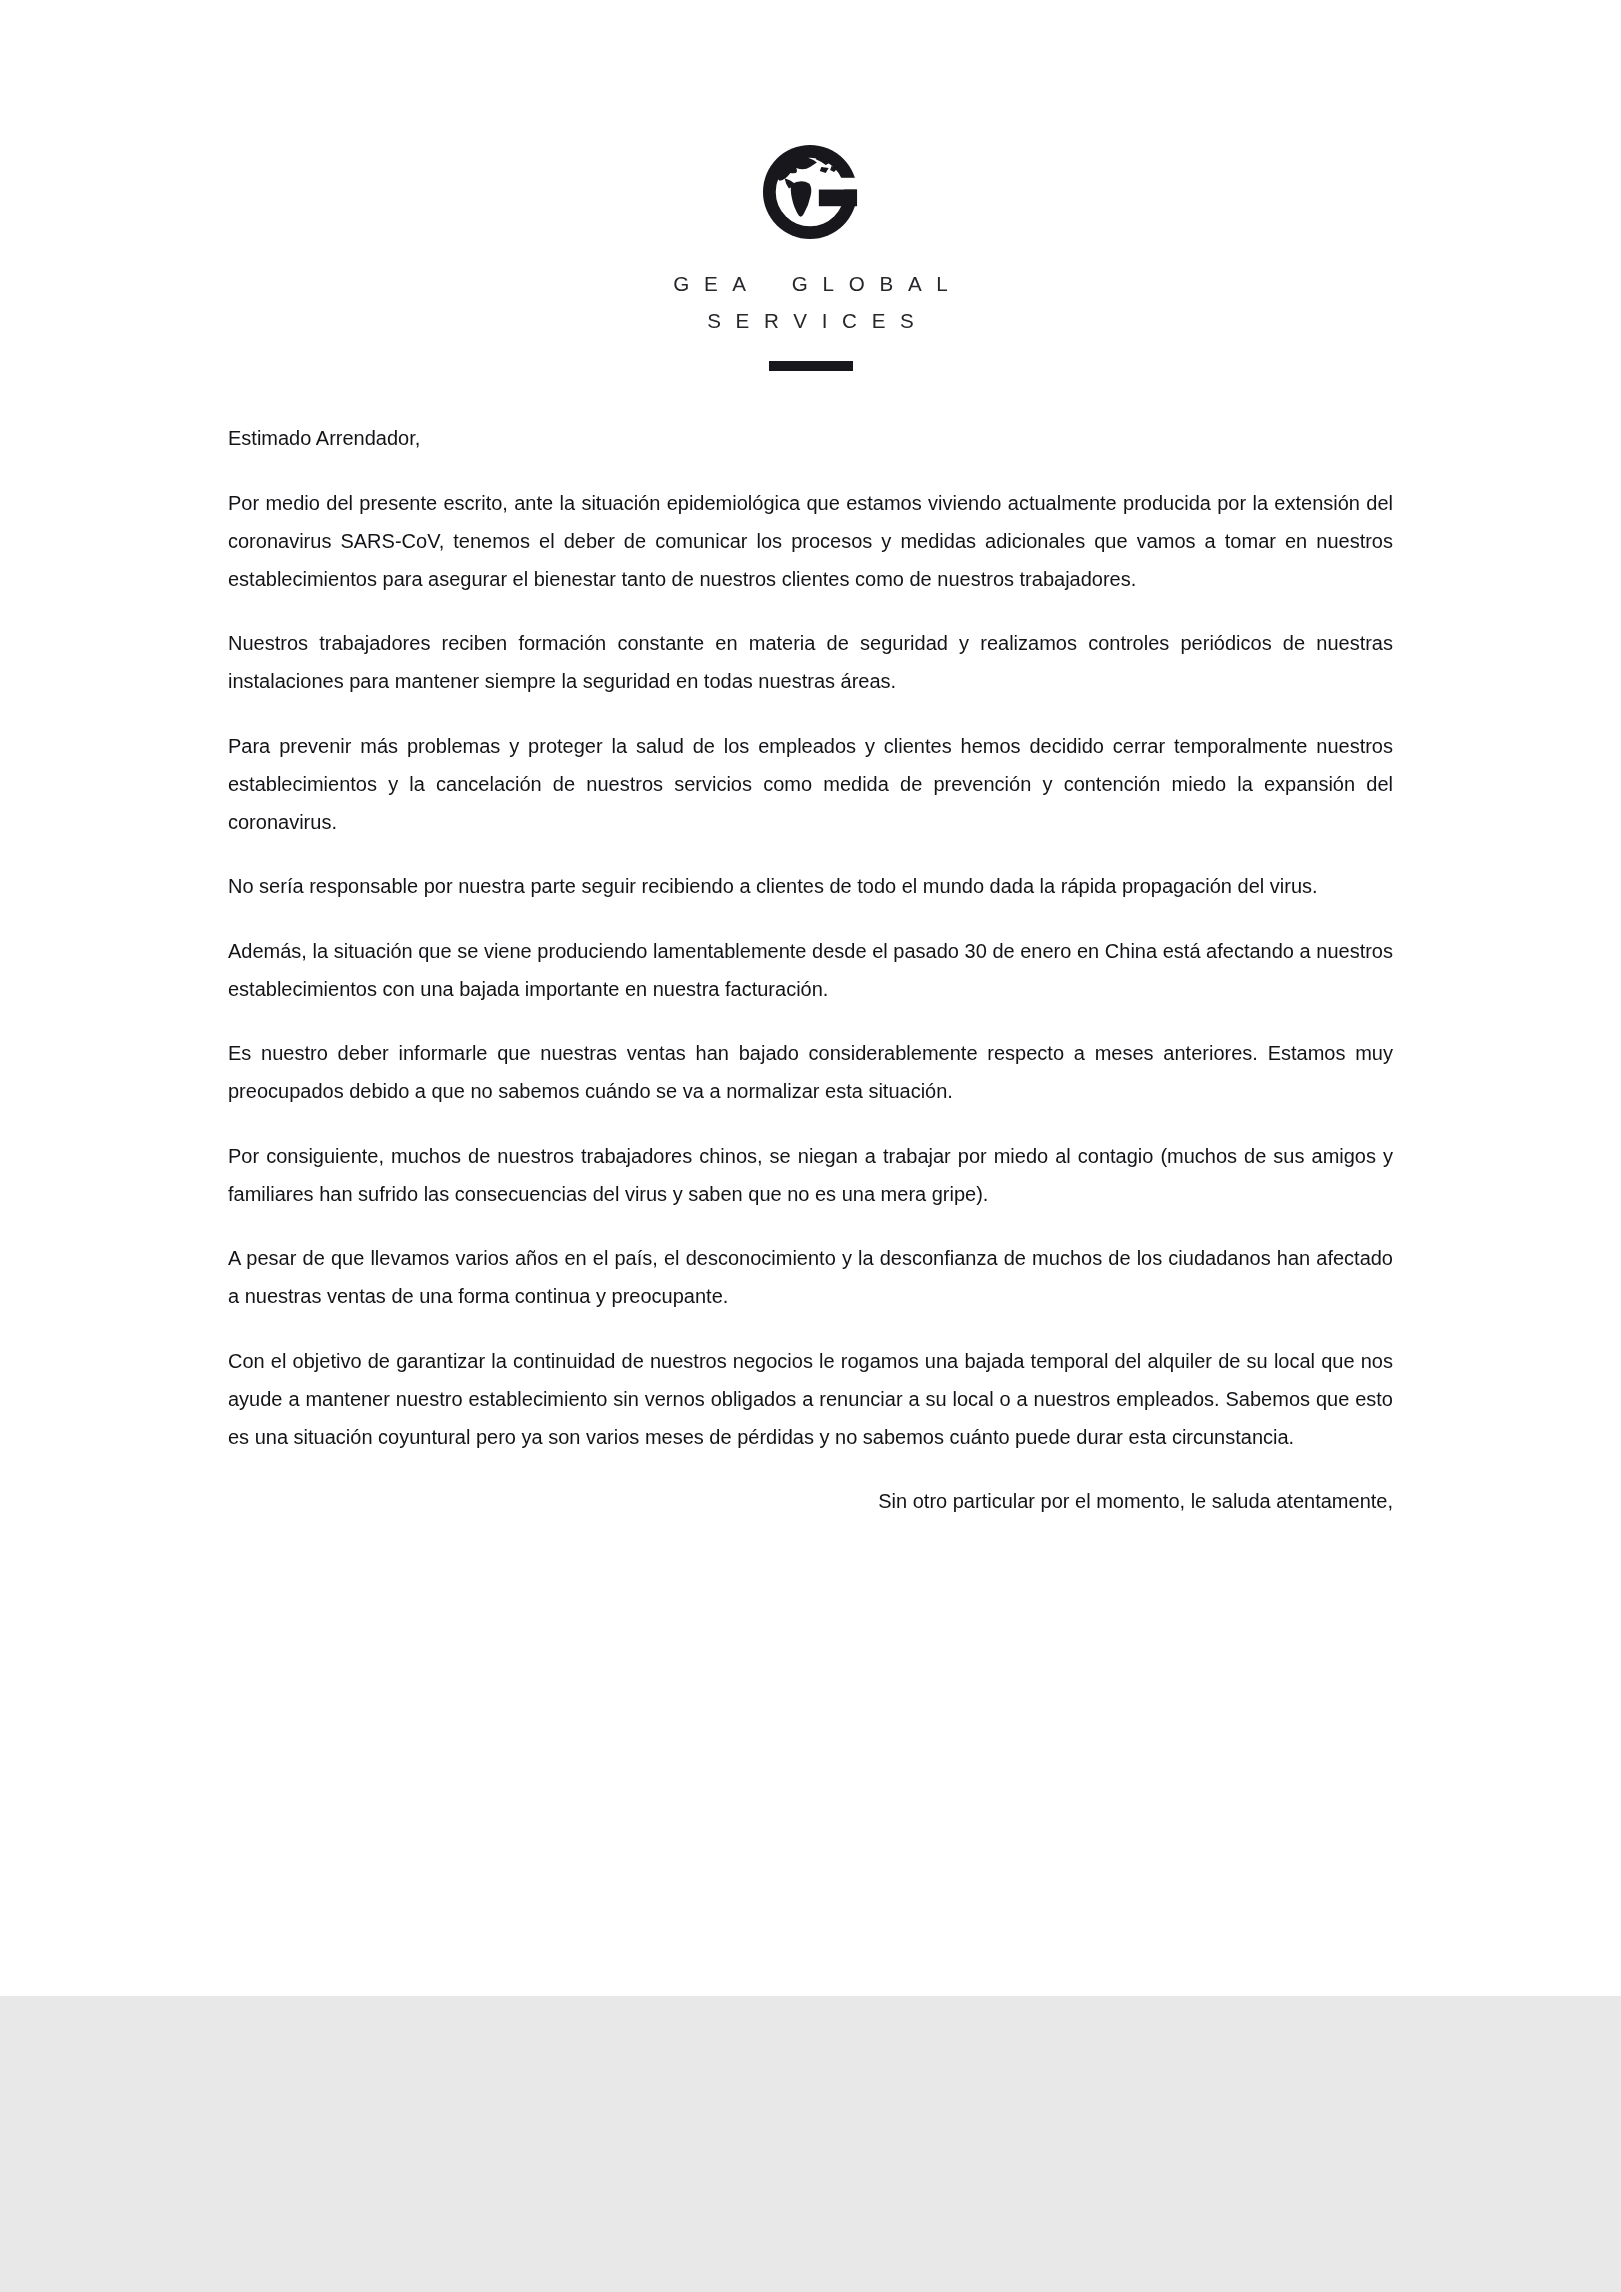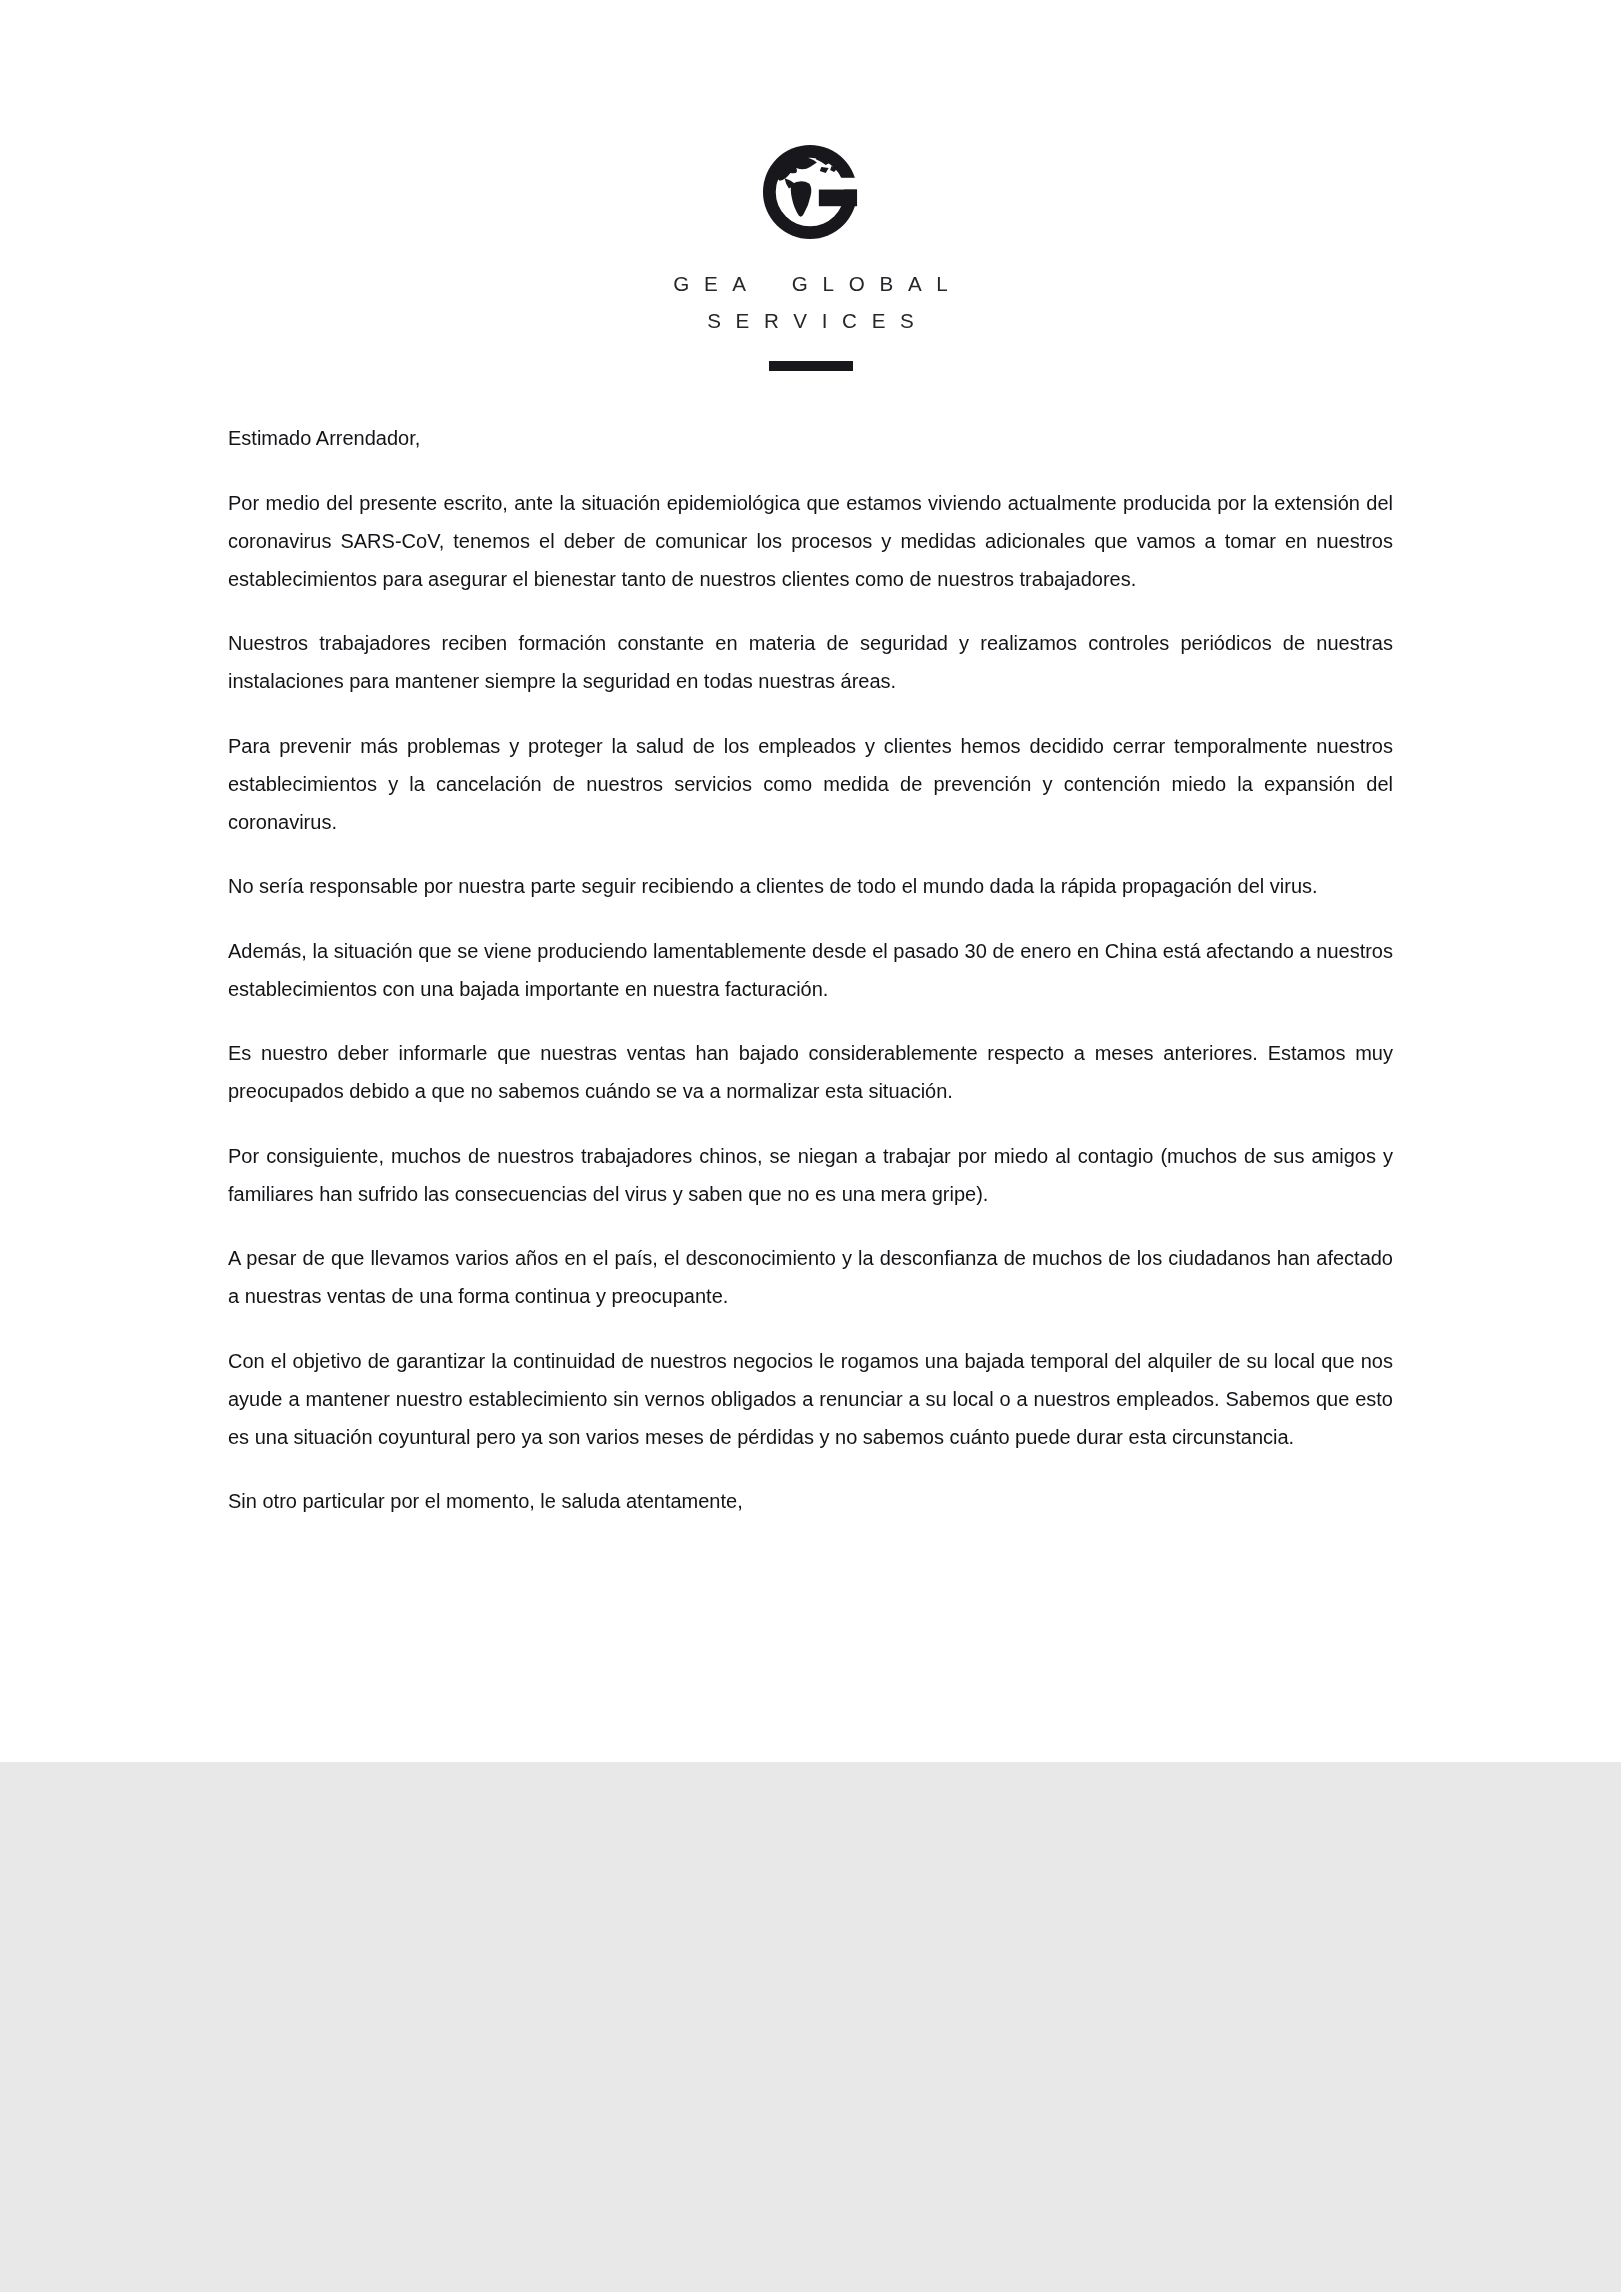--- a/index.html
+++ b/index.html
@@ -3,21 +3,21 @@
 <meta charset="utf-8">
 <style>
   html, body {
     margin: 0;
     padding: 0;
     background: #e8e8e8;
   }
   .page {
     position: relative;
     width: 1621px;
-    height: 1762px;
+    height: 1996px;
     margin: 0 auto;
     background: #ffffff;
     font-family: "Liberation Sans", "DejaVu Sans", sans-serif;
     color: #17171c;
     overflow: hidden;
   }
   
   .logo-block {
     padding-top: 143px;
     display: flex;
@@ -59,21 +59,21 @@
     margin: 48px 228px 0 228px;
   }
   .letter-body p {
     margin: 0 0 26.5px 0;
     font-size: 20px;
     line-height: 38px;
     text-align: justify;
     color: #141418;
   }
   .letter-body p.closing {
-    text-align: left;
+    text-align: right;
     margin-bottom: 0;
   }
 </style>
 </head>
 <body>
 
 <div class="page">
 
   <header class="logo-block">
     <svg class="globe" viewBox="0 0 100 100" aria-hidden="true">

